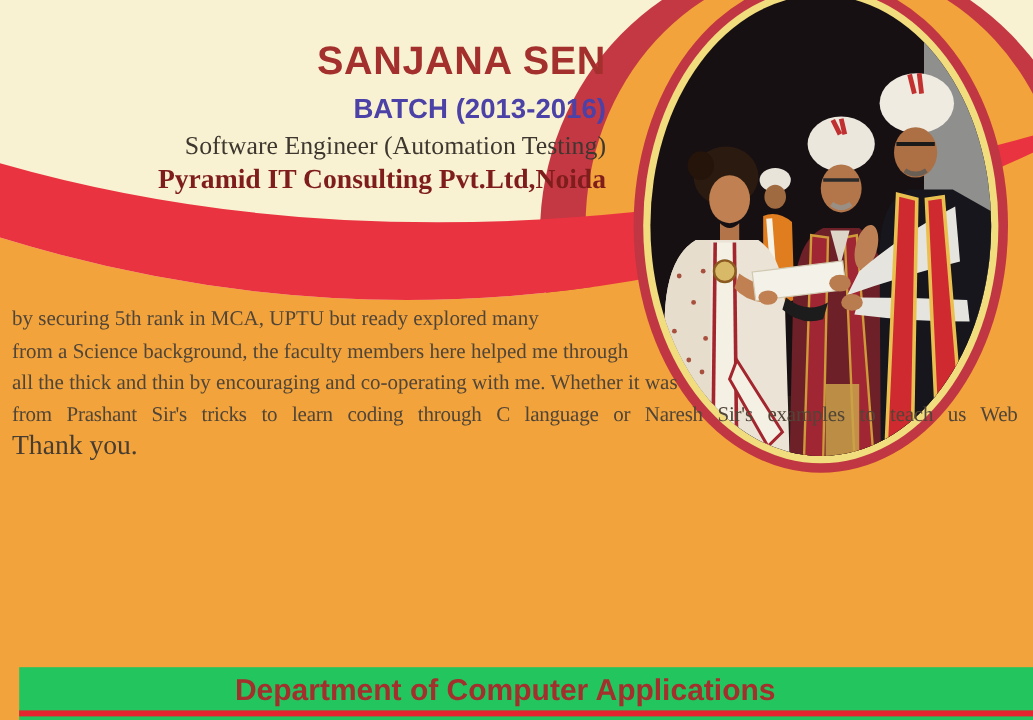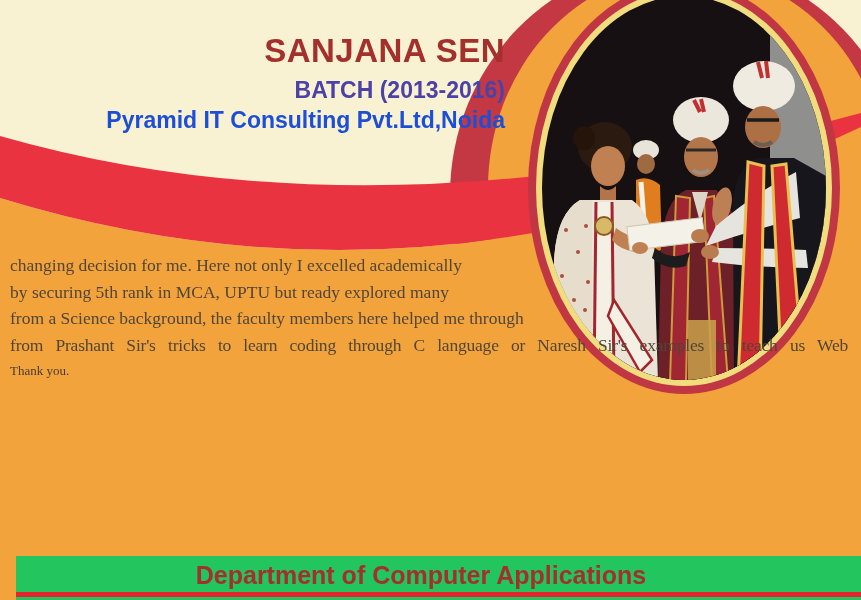--- a/index.html
+++ b/index.html
@@ -9,29 +9,29 @@
     background:#f8f2d2;
   }
   .bg-svg{position:absolute;left:0;top:0;width:861px;height:600px;display:block;}
   
   .header{position:absolute;left:0;top:0;width:505px;text-align:right;margin-top:28px;}
   .hdr-name{margin-top:4px;font-family:"Liberation Sans",sans-serif;font-weight:bold;
     font-size:33px;letter-spacing:0.5px;color:#a3302c;}
   .hdr-batch{margin-top:7px;font-family:"Liberation Sans",sans-serif;font-weight:bold;
     font-size:23px;color:#4b41a7;padding-left:20px;}
   .hdr-role{margin-top:5px;font-size:21.5px;color:#3e372f;}
-  .hdr-company{margin-top:3px;font-family:Liberation Sans, sans-serif;font-weight:bold;
-    font-size:23px;color:#1d4ed8;}
+  .hdr-company{margin-top:3px;font-family:Liberation Serif, serif;font-weight:bold;
+    font-size:23px;color:#7f1d1d;}
   
   .testimonial{position:absolute;left:10px;top:252px;width:838px;
     font-size:17.5px;line-height:26.5px;color:#514538;}
   .t-line{white-space:nowrap;}
   .t-line.justify{white-space:normal;text-align:justify;text-align-last:justify;letter-spacing:-0.2px;}
   .t-highlight{font-weight:bold;font-size:18.5px;color:#9e3440;}
-  .t-closing{font-size:13px;color:#463c32;}
+  .t-closing{font-size:23px;color:#463c32;}
   
   .footer{position:absolute;left:16px;top:556px;width:861px;height:44px;background:#22c55e;}
   .footer-text{margin-top:5px;text-align:center;width:810px;
     font-family:"Liberation Sans",sans-serif;font-weight:bold;font-size:25px;color:#a4302e;}
   .footer-rule{position:absolute;left:0;top:36px;width:861px;height:5px;background:#e4242e;}
 </style>
 </head>
 <body>
 
 <div class="canvas">
@@ -128,27 +128,28 @@
         <ellipse cx="640" cy="248" rx="8" ry="6" fill="#c08051"></ellipse>
         <ellipse cx="700" cy="236" rx="9" ry="7" fill="#b97c4e"></ellipse>
         <ellipse cx="710" cy="252" rx="9" ry="7" fill="#b97c4e"></ellipse>
       </g>
     </g>
   </svg>
 
   <div class="header">
     <div class="hdr-name">SANJANA SEN</div>
     <div class="hdr-batch">BATCH (2013-2016)</div>
+    <div class="hdr-role">Software Engineer (Automation Testing)</div>
     <div class="hdr-company">Pyramid IT Consulting Pvt.Ltd,Noida</div>
   </div>
 
   <div class="testimonial">
-    <div class="t-line">changing decision for me. Here not only I excelled academically</div>
     <div class="t-line">by securing 5th rank in MCA, UPTU but ready explored many</div>
     <div class="t-line">from a Science background, the faculty members here helped me through</div>
+    <div class="t-line">all the thick and thin by encouraging and co-operating with me. Whether it was</div>
     <div class="t-line justify">from Prashant Sir's tricks to learn coding through C language or Naresh Sir's examples to teach us Web</div>
     <div class="t-line t-closing">Thank you.</div>
   </div>
 
   <div class="footer">
     <div class="footer-text">Department of Computer Applications</div>
     <div class="footer-rule"></div>
   </div>
 
 </div>

